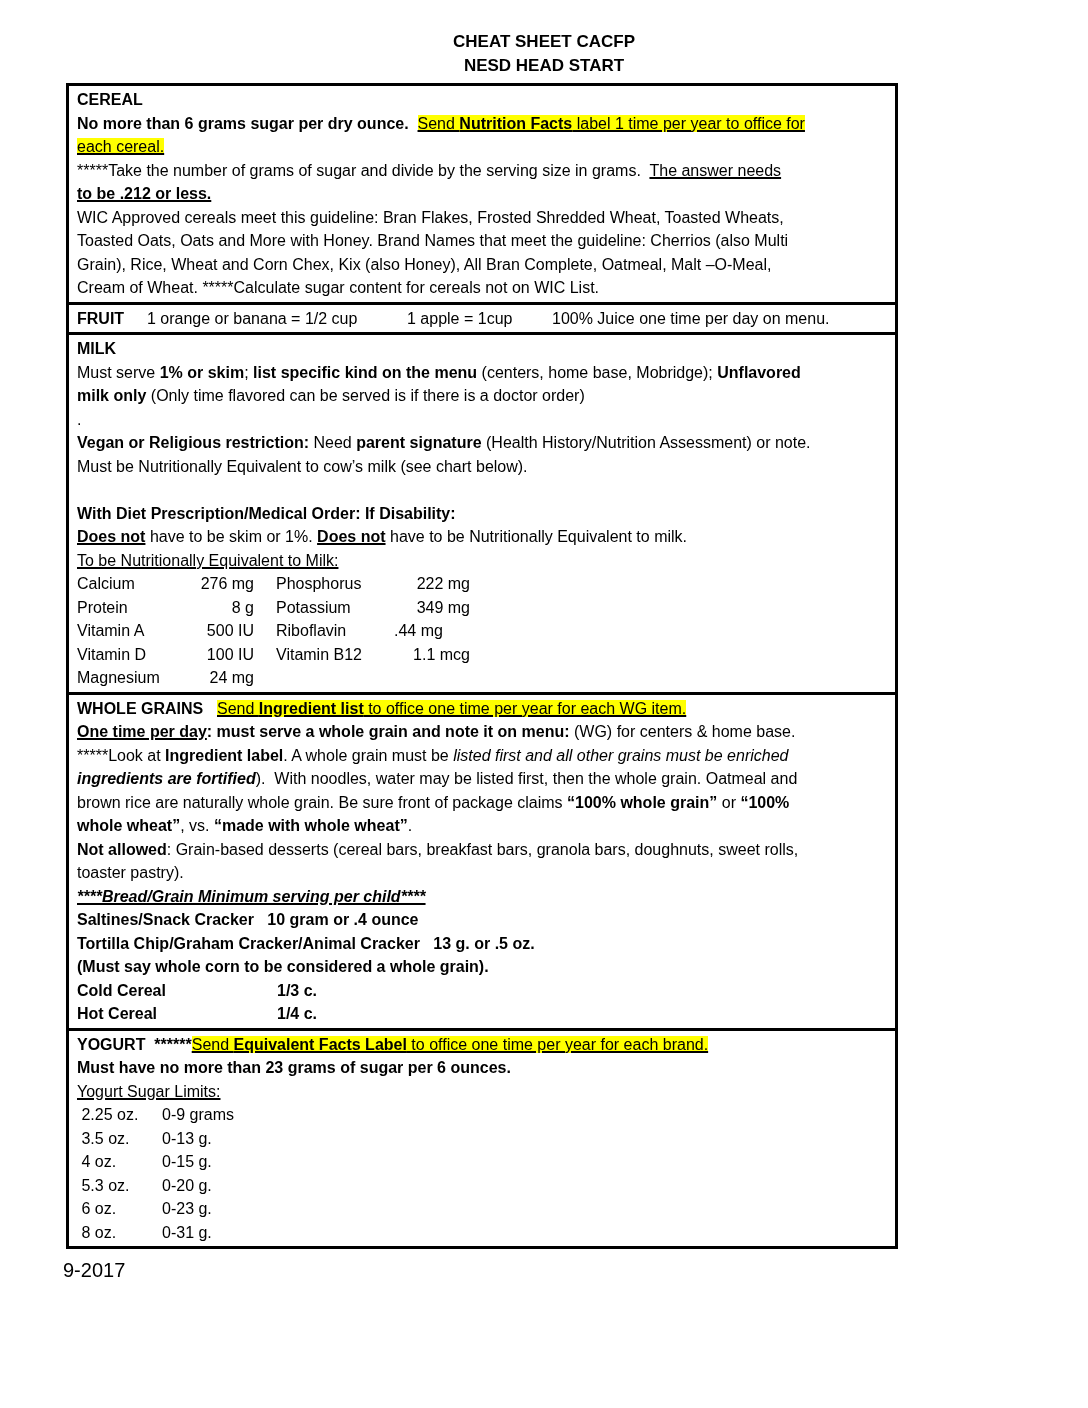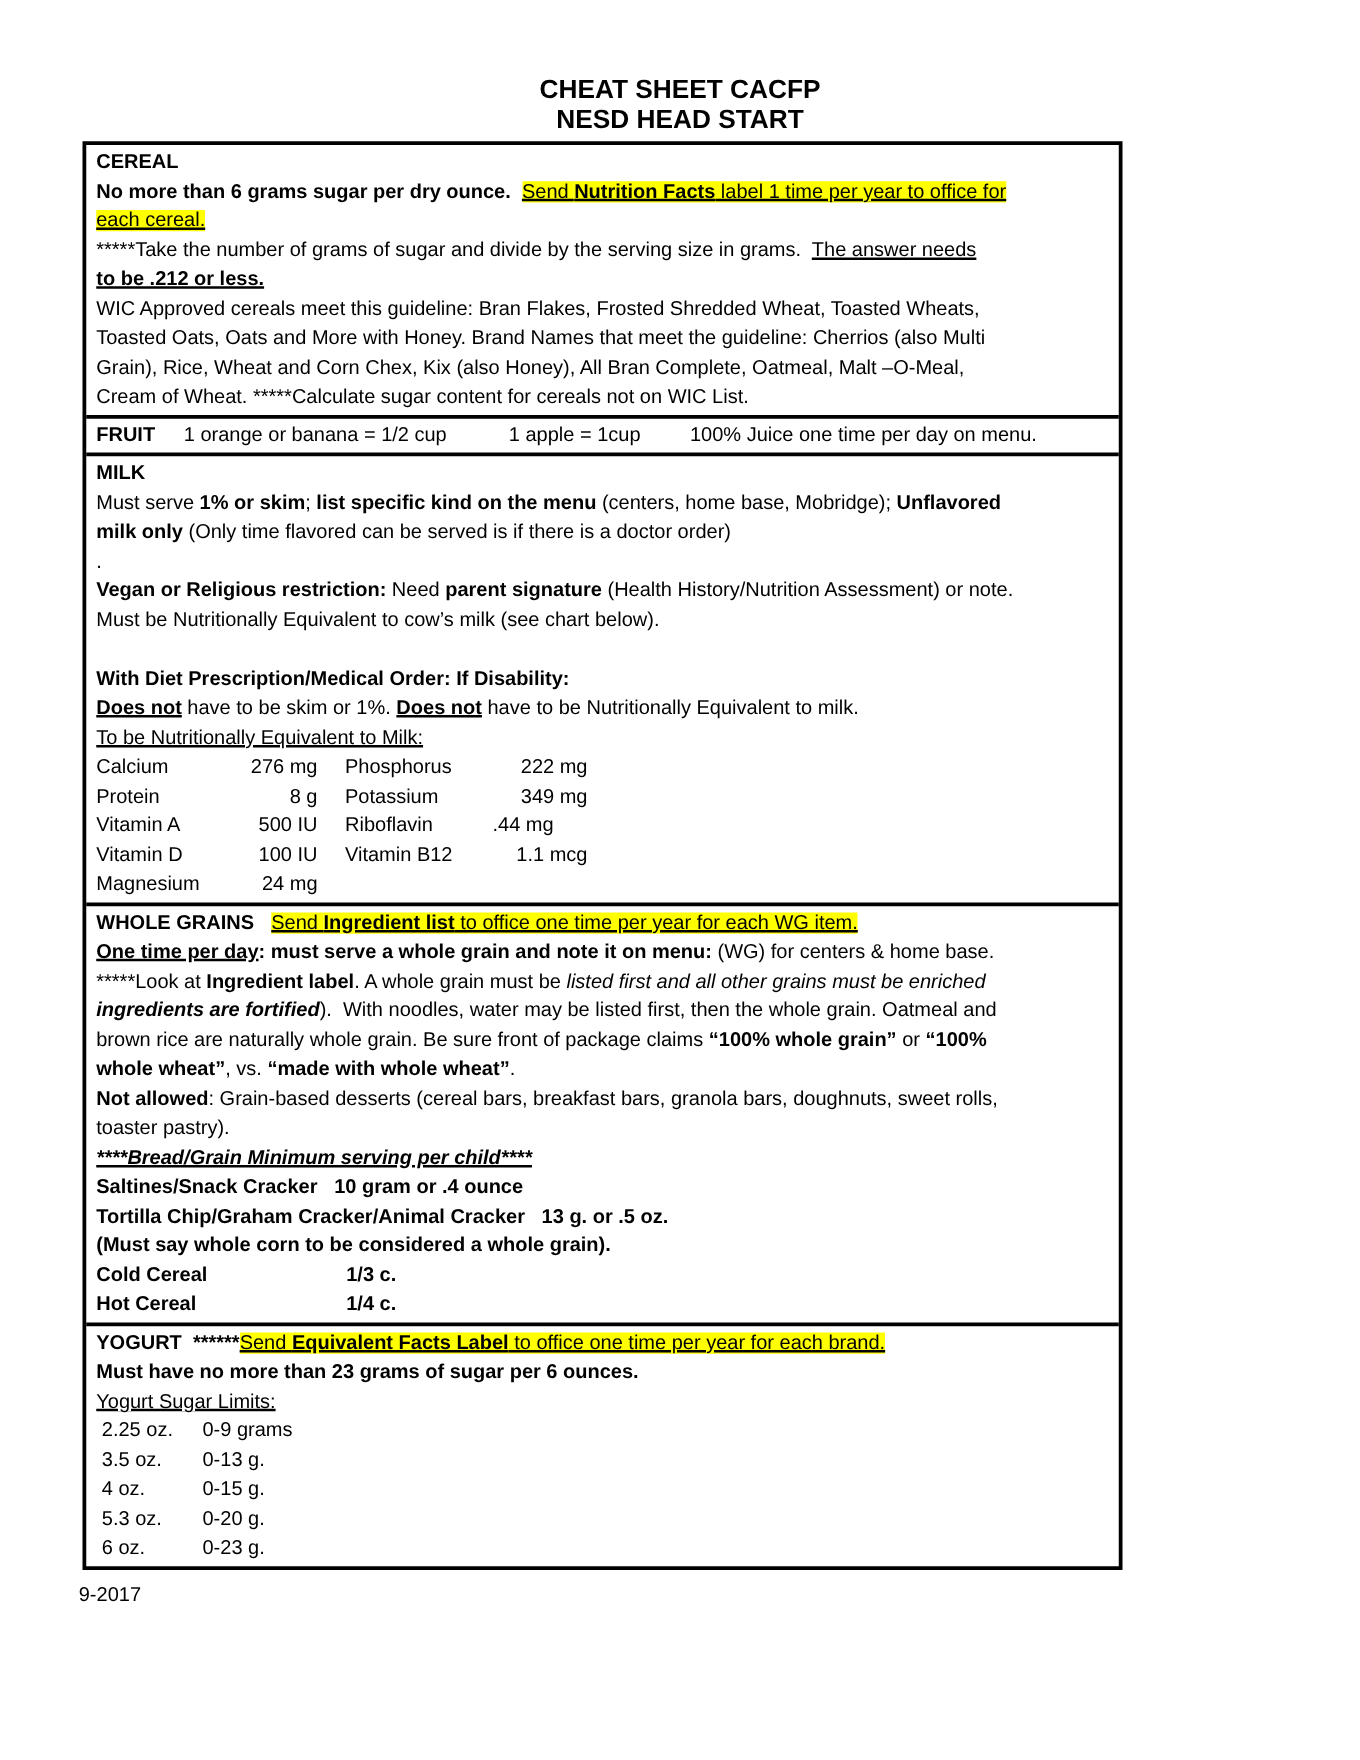--- a/index.html
+++ b/index.html
@@ -4,24 +4,24 @@
 <style>
   html,body { margin:0; padding:0; }
   body {
     width:1088px; height:1408px;
     background:#ffffff; color:#000000;
     font-family:"Liberation Sans", sans-serif;
     font-size:16px;
     overflow:hidden;
   }
   .doc-title {
-    margin-top:60px;
+    margin-top:30px;
     text-align:center;
     font-weight:bold;
-    font-size:21px;
+    font-size:17px;
     line-height:24px;
   }
   .sheet {
     margin:5px 0 0 66px;
     width:832px;
     border:3px solid #000;
     box-sizing:border-box;
     background:#fff;
   }
   .sec { padding:2px 8px; }
@@ -31,21 +31,21 @@
     white-space:pre;
     min-height:23.5px;
   }
   .b { font-weight:bold; }
   .i { font-style:italic; }
   .u { text-decoration:underline; text-decoration-thickness:1.5px; }
   .hl { background:var(--hl,#ffff00); }
   .col { display:inline-block; white-space:pre; }
   .doc-footer {
     margin:9px 0 0 63px;
-    font-size:16px;
+    font-size:20px;
     line-height:24px;
   }
 </style>
 </head>
 <body>
 
 <header class="doc-title">
   <div>CHEAT SHEET CACFP</div>
   <div>NESD HEAD START</div>
 </header>
@@ -100,16 +100,17 @@
     </section>
   <section class="sec">
       <div class="line"><span class="b">YOGURT  ******</span><span class="u hl">Send </span><span class="b u hl">Equivalent Facts Label</span><span class="u hl"> to office one time per year for each brand.</span></div>
       <div class="line"><span class="b">Must have no more than 23 grams of sugar per 6 ounces.</span></div>
       <div class="line"><span class="u">Yogurt Sugar Limits:</span></div>
       <div class="line"><span class="col" style="width: 85px;"> 2.25 oz.</span><span>0-9 grams</span></div>
       <div class="line"><span class="col" style="width: 85px;"> 3.5 oz.</span><span>0-13 g.</span></div>
       <div class="line"><span class="col" style="width: 85px;"> 4 oz.</span><span>0-15 g.</span></div>
       <div class="line"><span class="col" style="width: 85px;"> 5.3 oz.</span><span>0-20 g.</span></div>
       <div class="line"><span class="col" style="width: 85px;"> 6 oz.</span><span>0-23 g.</span></div>
+      <div class="line"><span class="col" style="width: 85px;"> 8 oz.</span><span>0-31 g.</span></div>
     </section>
 </main>
 
 <footer class="doc-footer">9-2017</footer>
 
 </body></html>

